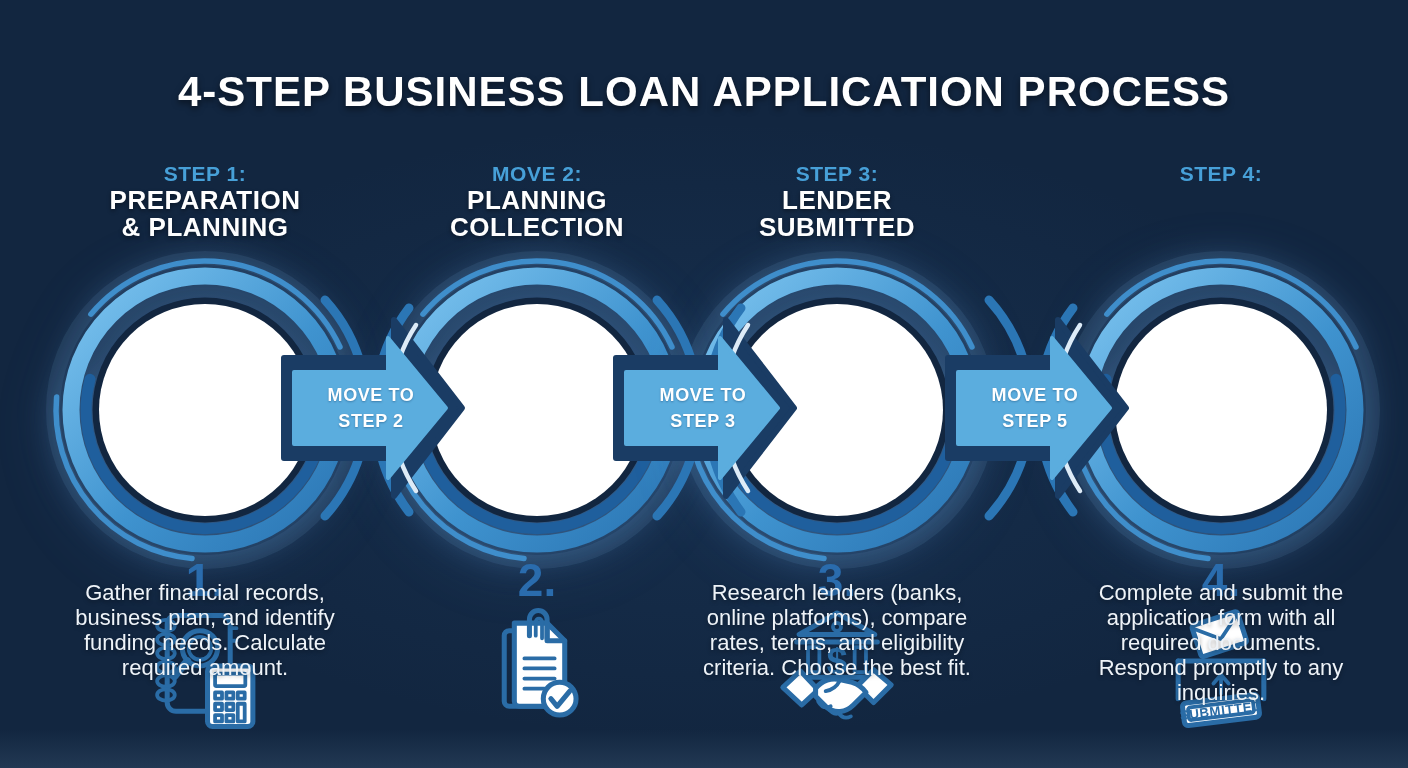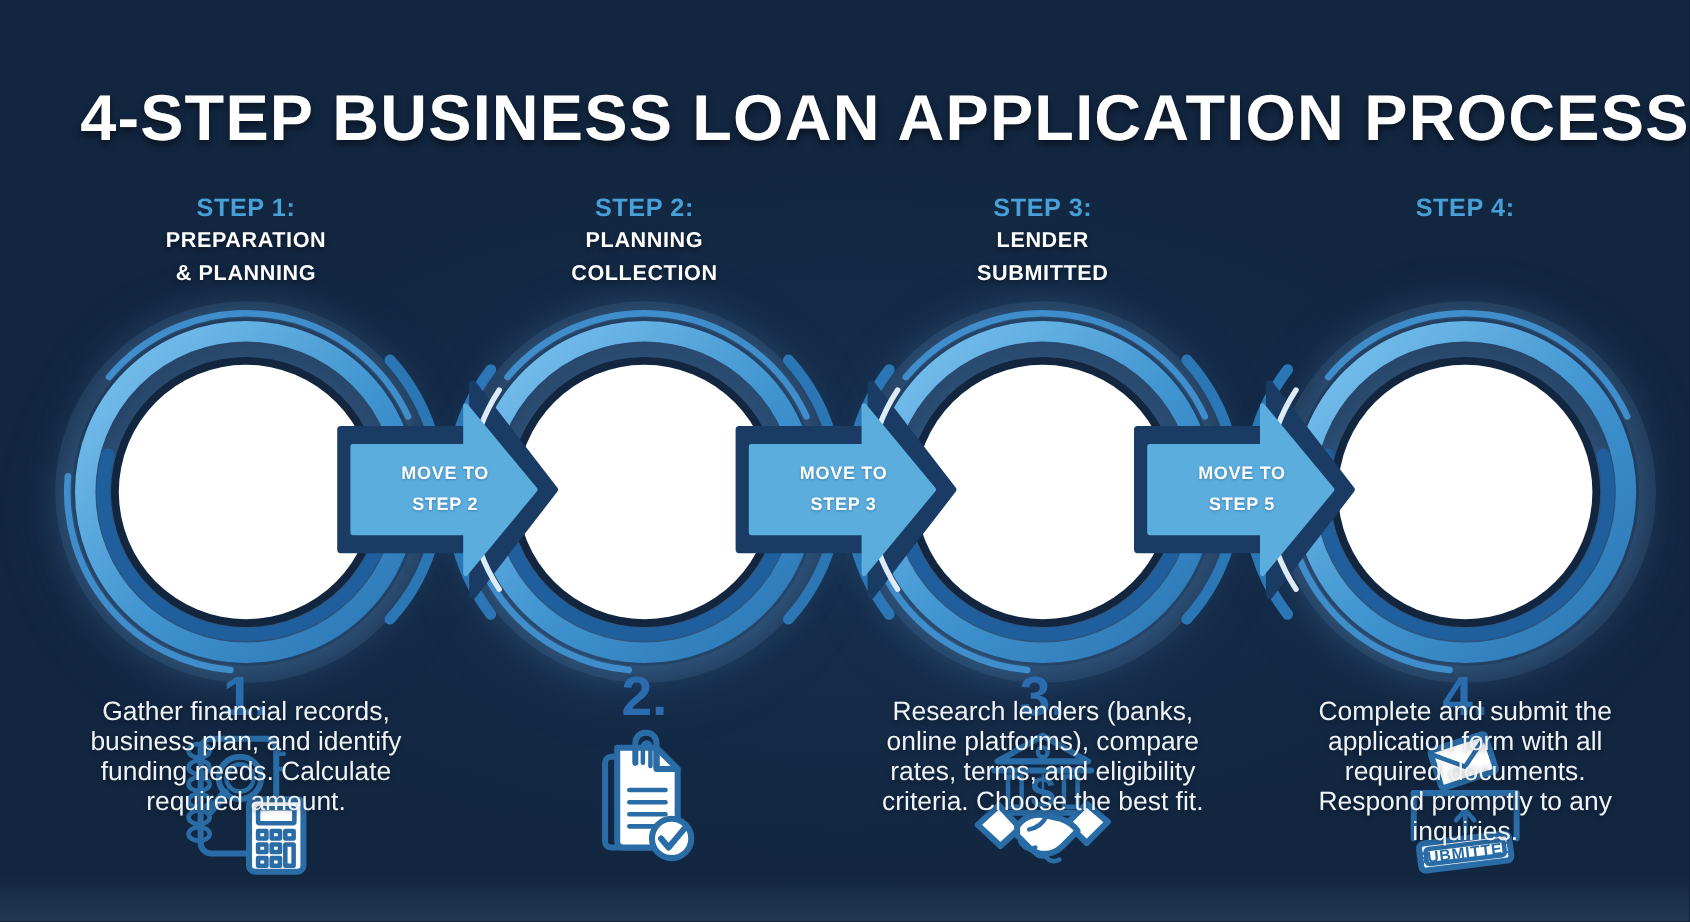--- a/index.html
+++ b/index.html
@@ -6,47 +6,47 @@
   .canvas{
     position:relative;width:1408px;height:768px;overflow:hidden;
     background:
       radial-gradient(900px 430px at 50% 56%, rgba(52,106,165,.14), rgba(0,0,0,0) 72%),
       linear-gradient(to bottom, rgba(255,255,255,0) 95%, rgba(150,190,225,.12) 100%),
       #122640;
     font-family:"Liberation Sans", sans-serif;
   }
   .title{
     position:absolute;top:68px;left:0;width:100%;margin:0;
-    text-align:right;color:#ffffff;font-size:54px;font-weight:800;letter-spacing:1px;
+    text-align:center;color:#ffffff;font-size:42px;font-weight:800;letter-spacing:1px;
     text-shadow:0 3px 6px rgba(0,0,0,.5);
   }
   .step{position:absolute;top:0;width:320px;height:664px;z-index:1;}
-  .s1{left:45px}.s2{left:377px}.s3{left:709px}.s4{left:1061px}
+  .s1{left:45px}.s2{left:377px}.s3{left:677px}.s4{left:1061px}
   .step-header{position:absolute;top:160px;left:0;width:100%;text-align:center;line-height:27px;}
   .step-label{color:#47a0d8;font-size:21px;font-weight:800;letter-spacing:.5px;}
-  .step-name{color:#ffffff;font-size:18px;font-weight:800;letter-spacing:.5px;text-shadow:0 2px 4px rgba(0,0,0,.4);}
+  .step-name{color:#ffffff;font-size:26px;font-weight:800;letter-spacing:.5px;text-shadow:0 2px 4px rgba(0,0,0,.4);}
   .node{position:absolute;top:250px;left:0;width:320px;height:320px;}
   .rings{position:absolute;top:0;left:0;filter:drop-shadow(0 0 16px rgba(110,170,225,.30)) drop-shadow(0 10px 26px rgba(70,130,195,.18));}
   .num{
     position:absolute;top:304px;left:0;width:100%;text-align:center;
     color:#2a6cad;font-size:46px;line-height:52px;font-weight:800;
   }
   .icon{position:absolute;top:358px;left:50%;transform:translateX(-50%);}
   .icon path,.icon rect,.icon circle,.icon ellipse,.icon line{vector-effect:none;}
   .desc{
     position:absolute;top:580px;left:20px;width:280px;margin:0;text-align:center;
     color:#eef3f8;font-size:22px;line-height:25px;font-weight:400;
     text-shadow:0 2px 4px rgba(0,0,0,.35);
   }
   .connector{position:absolute;top:295px;width:190px;height:230px;z-index:3;}
   .c1{left:276px}.c2{left:608px}.c3{left:940px}
   .connector svg{position:absolute;top:0;left:0;}
   .connector-label{
     position:absolute;top:87px;left:0;width:100%;text-align:center;
-    color:#ffffff;font-size:15px;font-weight:800;line-height:26px;letter-spacing:.6px;
+    color:#ffffff;font-size:18px;font-weight:800;line-height:26px;letter-spacing:.6px;
     text-shadow:0 1px 2px rgba(0,40,80,.35);
   }
   .stroke{fill:none;stroke:#2a6ca6;stroke-width:4;stroke-linecap:round;stroke-linejoin:round;}
   .stroke-thin{fill:none;stroke:#2a6ca6;stroke-width:3;stroke-linecap:round;stroke-linejoin:round;}
   .whitefill{fill:#ffffff;stroke:#2a6ca6;stroke-width:4;stroke-linecap:round;stroke-linejoin:round;}
 </style>
 </head>
 <body>
 
 <svg width="0" height="0" style="position:absolute" aria-hidden="true">
@@ -104,21 +104,21 @@
         <rect class="stroke-thin" x="58" y="85" width="5.5" height="5"></rect>
         <rect class="stroke-thin" x="67" y="85" width="5.5" height="5"></rect>
         <rect class="stroke-thin" x="76" y="76" width="5.5" height="14"></rect>
       </svg>
     </div>
     <p class="desc">Gather financial records, business plan, and identify funding needs. Calculate required amount.</p>
   </div>
 
   <div class="step s2">
     <div class="step-header">
-      <div class="step-label">STEP 2:</div>
+      <div class="step-label">MOVE 2:</div>
       <div class="step-name">
         <span>PLANNING</span><br>
         <span>COLLECTION</span>
       </div>
     </div>
     <div class="node">
       <svg class="rings" width="320" height="320" viewBox="-160 -160 320 320">
         <circle r="152" fill="none" stroke="rgba(130,190,240,0.10)" stroke-width="14"></circle>
         <path d="M-114.1,-95.8 A149,149 0 0 1 135,-63" fill="none" stroke="#3f8ecb" stroke-width="5.5" stroke-linecap="round"></path>
         <path d="M-13,148.4 A149,149 0 0 1 -148.4,-13" fill="none" stroke="#3f8ecb" stroke-width="5.5" stroke-linecap="round"></path>

